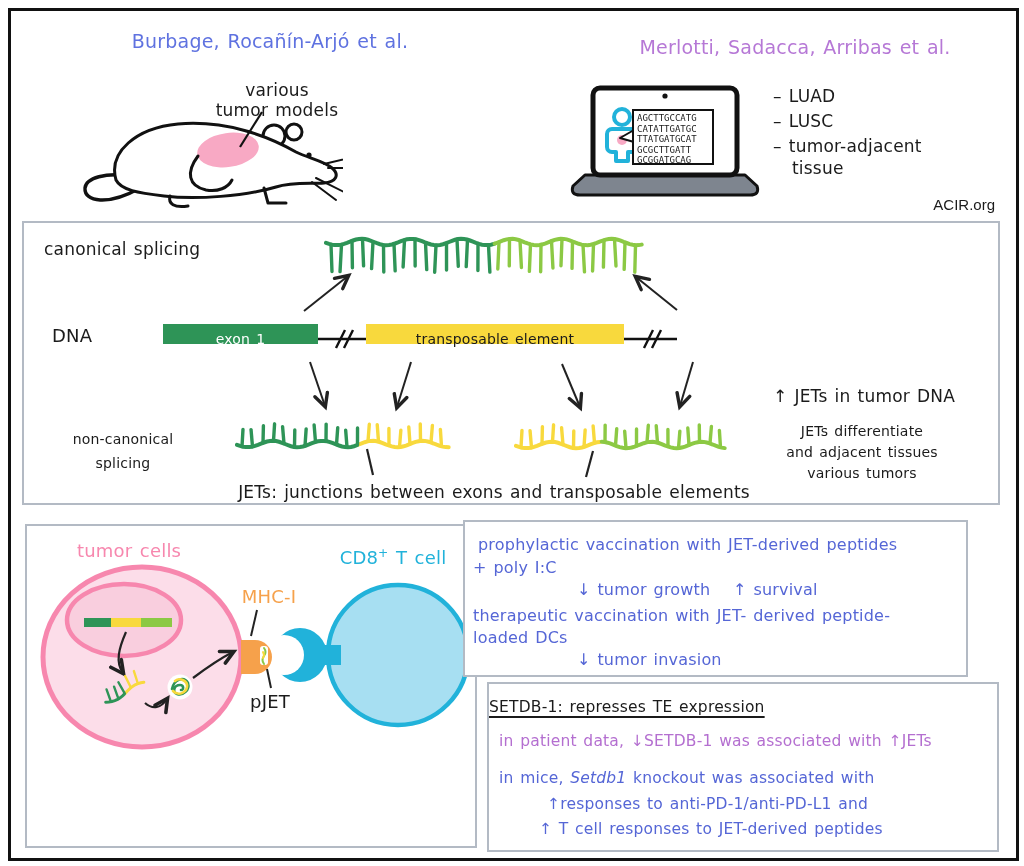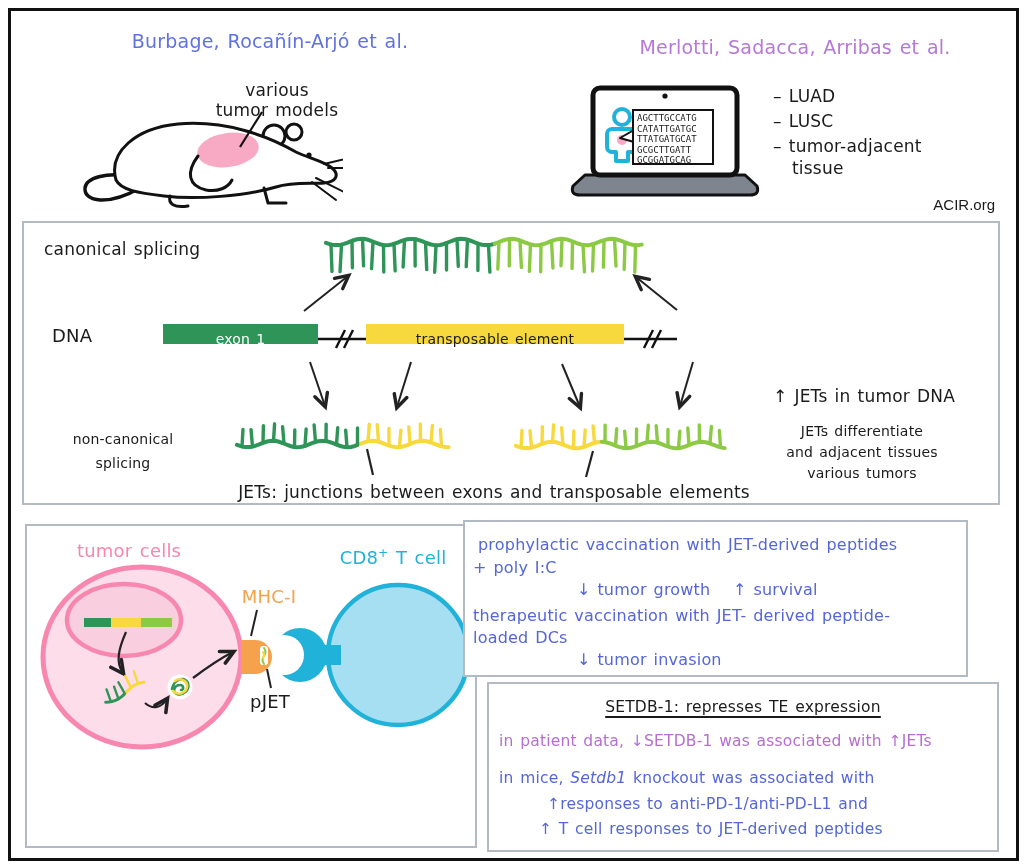--- a/index.html
+++ b/index.html
@@ -33,21 +33,21 @@
   
   #bl-panel{left:25px;top:524px;width:452px;height:324px;}
   #bl-panel .lbl{position:absolute;font-size:18px;white-space:nowrap;}
   #bl-caption{left:0px;top:222px;width:452px;font-size:17px;line-height:27px;}
   sup{font-size:68%;}
   
   #vax-panel{left:463px;top:520px;width:505px;height:157px;color:var(--body-blue);}
   #vax-panel div{position:absolute;font-size:16px;white-space:nowrap;}
   #setdb-panel{left:487px;top:682px;width:512px;height:170px;}
   #setdb-panel div{position:absolute;font-size:15.5px;white-space:nowrap;}
-  #setdb-title{left:0;top:14px;width:508px;text-align:center;font-size:17px;color:#1b1b1b;
+  #setdb-title{left:0;top:14px;width:508px;text-align:left;font-size:17px;color:#1b1b1b;
                text-decoration:underline;text-decoration-thickness:2px;text-underline-offset:4px;}
   .purple-t{color:var(--body-purple);}
   .blue-t{color:var(--body-blue);}
   .ital{font-style:italic;}
 </style>
 </head>
 <body>
 
 <div id="stage">
   <div id="outer-frame" class="abs"></div>

